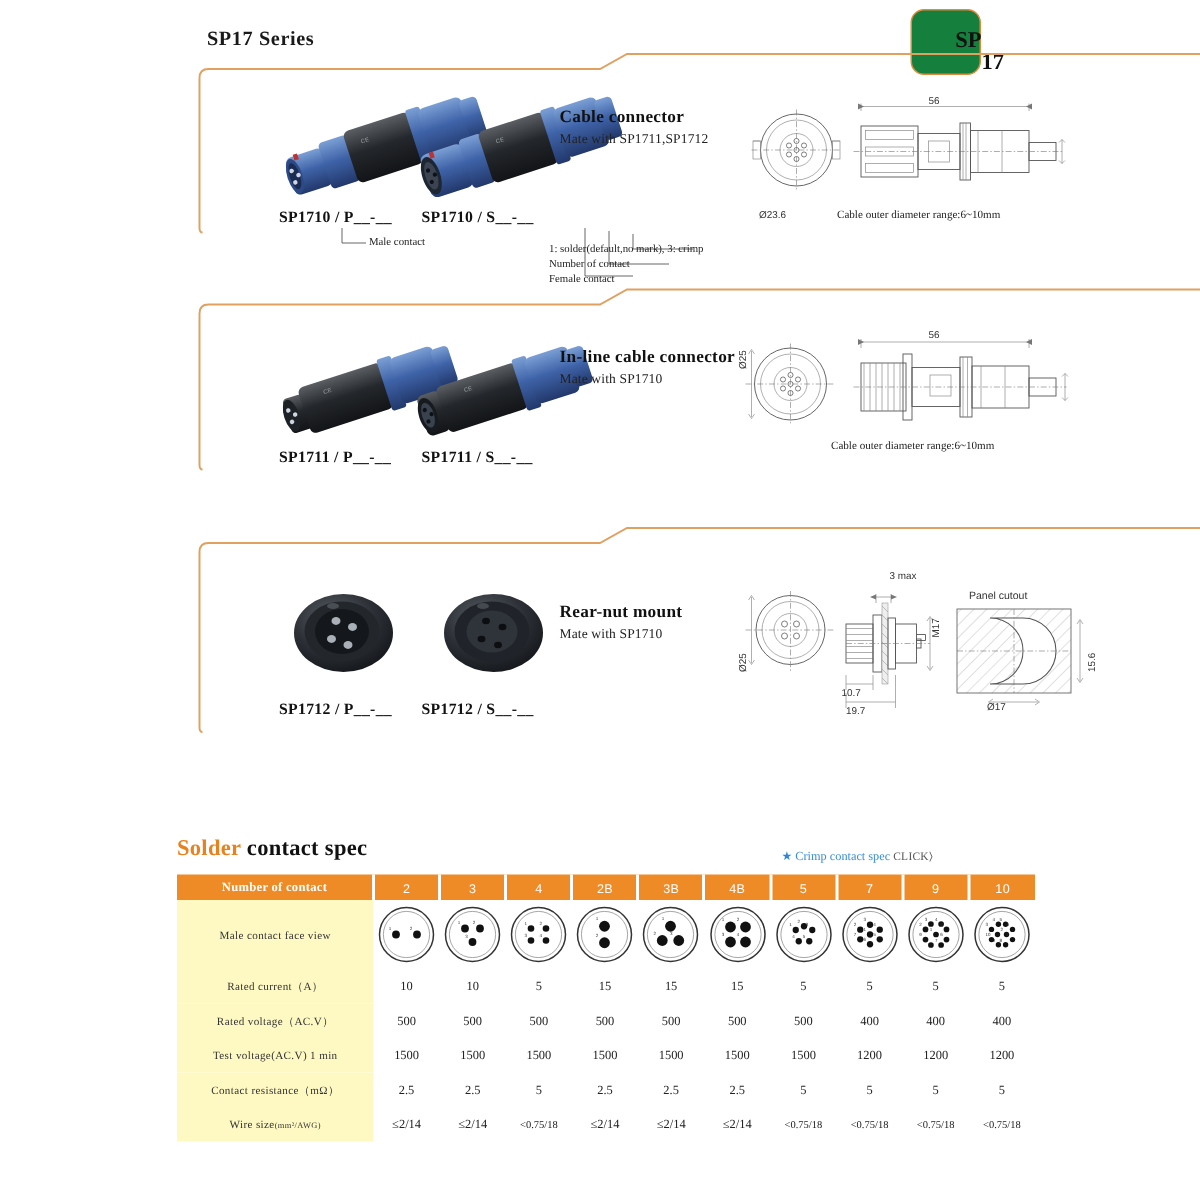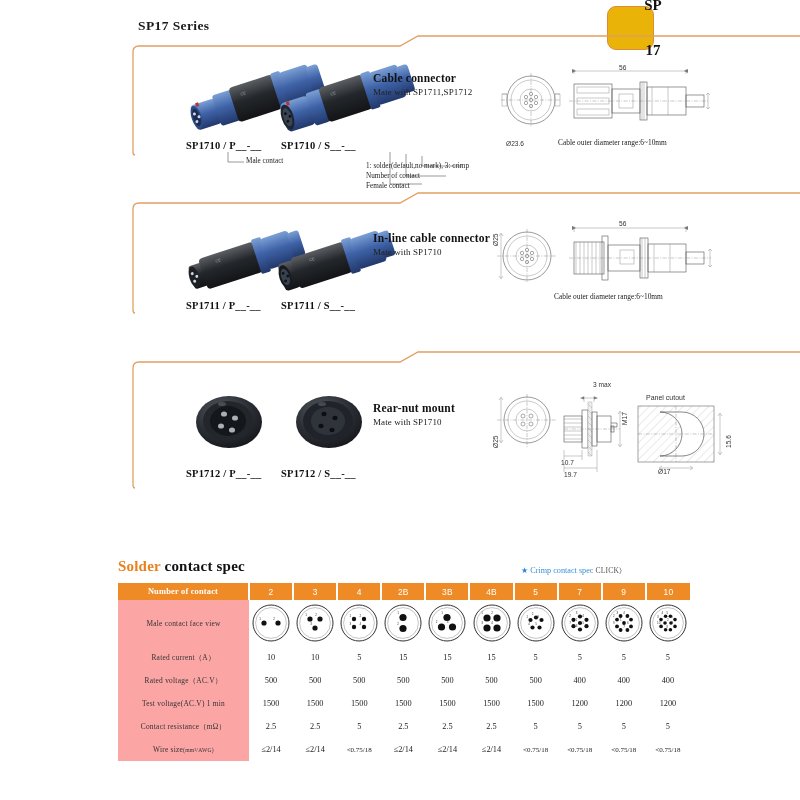--- a/index.html
+++ b/index.html
@@ -20,22 +20,22 @@
   .series-title {
     position: absolute; left: 138px; top: 18px;
     font-family: "Liberation Serif", serif;
     font-weight: bold; font-size: 13.5px; color: #1a1a1a;
     letter-spacing: .4px;
   }
   .sp-badge {
     position: absolute; left: 607px; top: 6px;
     width: 44px; height: 44px;
     border: 1.6px solid #E08A3C; border-radius: 9px;
-    background: #eab308;
-    display: flex; flex-direction: column;
+    background: #15803d;
+    display: flex; flex-direction: row;
     align-items: center; justify-content: center;
     line-height: 1.02;
     padding-left: 45px;
   }
   .sp-badge .l1 { font-weight: bold; font-size: 15px; color: #111; }
   .sp-badge .l2 { font-weight: bold; font-size: 15px; color: #111; margin-top: 29px; }
 
   
   .bracket { position: absolute; left: 0; top: 0; pointer-events: none; }
 
@@ -104,21 +104,21 @@
     background: #EE8B26; color: #fff;
     font-size: 8.2px; font-weight: bold;
     height: 17px; letter-spacing: .2px;
     border-right: 2px solid #fff;
   }
   table.spec th.hd.label {
     font-size: 8.4px;
   }
   table.spec th.hd.num { font-family: "Liberation Sans", sans-serif; font-weight: normal; font-size: 8.4px;}
   .rowlabel {
-    background: #fca5a5; color: #333;
+    background: #fef9c3; color: #333;
     font-size: 7.4px; letter-spacing: .25px;
     border-bottom: 1px solid #fff;
     border-right: 1.2px solid #E8A55C;
     padding: 0 12px;
   }
   .rowlabel .tiny { font-size: 5.6px; }
   .val {
     font-family: "Liberation Sans", sans-serif;
     font-size: 8.3px; color: #222;
     border-bottom: 1px solid #dcdcdc;

